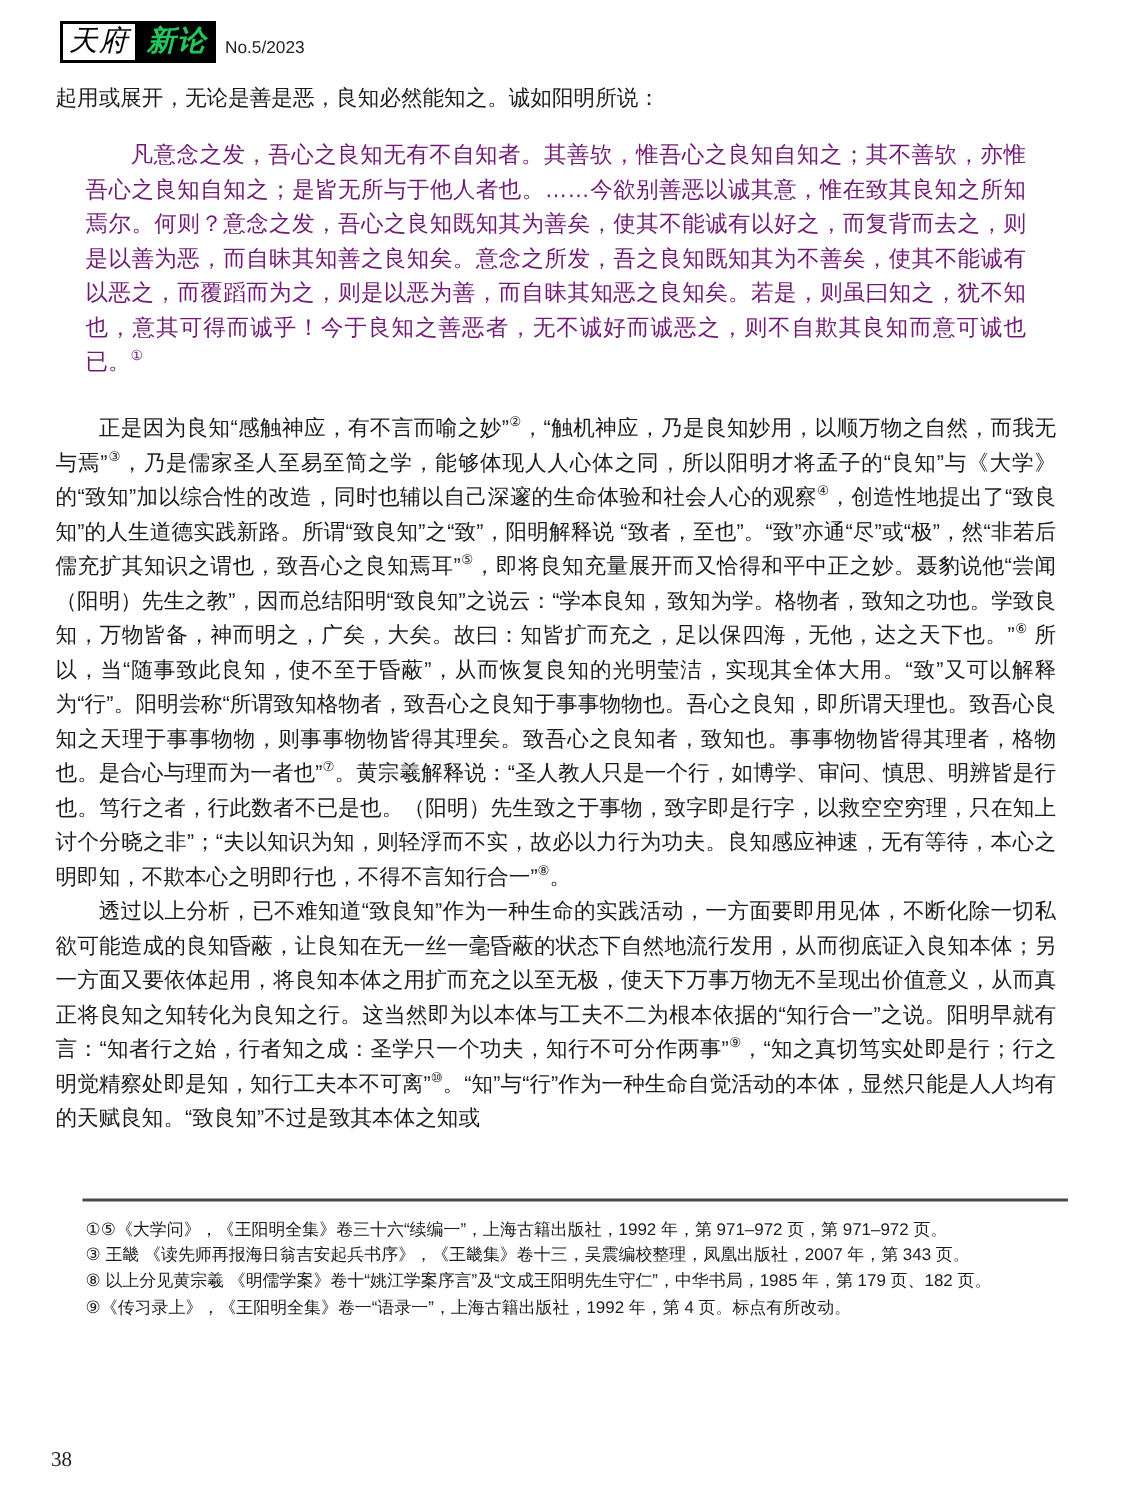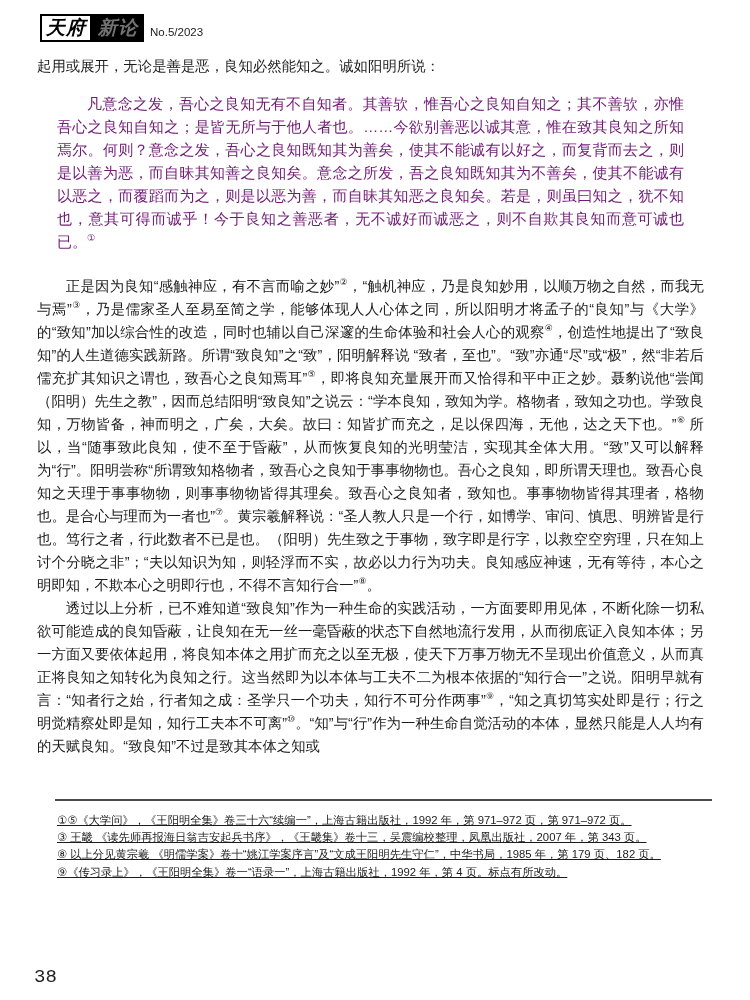--- a/index.html
+++ b/index.html
@@ -22,32 +22,32 @@
     display: flex;
     align-items: center;
     gap: 6px;
   }
   .logo { display: flex; }
   .logo-left {
     display: inline-block;
     background: #ffffff;
     border: 2px solid #000000;
     color: #000000;
-    font-weight: bold;
+    font-weight: normal;
     font-style: italic;
     font-size: 19px;
     line-height: 24px;
     padding: 0 4px;
     letter-spacing: 1px;
   }
   .logo-right {
     display: inline-block;
     background: #000000;
     border: 2px solid #000000;
-    color: #737373;
+    color: #22c55e;
     font-weight: bold;
     font-style: italic;
     font-size: 19px;
     line-height: 24px;
     padding: 0 4px;
     letter-spacing: 1px;
   }
   .issue {
     font-size: 11.5px;
     color: #222222;
@@ -89,36 +89,35 @@
     left: 55px;
     width: 657px;
     height: 0;
     border-top: 2px solid #4a4a4a;
   }
   .footnotes {
     position: absolute;
     top: 812px;
     left: 57px;
     width: 655px;
-    text-decoration: underline;
   }
   .footnote-item {
     font-size: 11.3px;
     line-height: 17.2px;
     text-align: justify;
     color: #1c1c1c;
   }
   
   .page-number {
     position: absolute;
     left: 34px;
     top: 966px;
-    font-size: 19px;
+    font-size: 14px;
     color: #1c1c1c;
-    font-family: Liberation Mono, monospace;
+    font-family: Liberation Serif, serif;
   }
 </style>
 </head>
 <body>
 
 <div class="page">
 
   <header class="header">
     <div class="logo">
       <span class="logo-left">天府</span>

